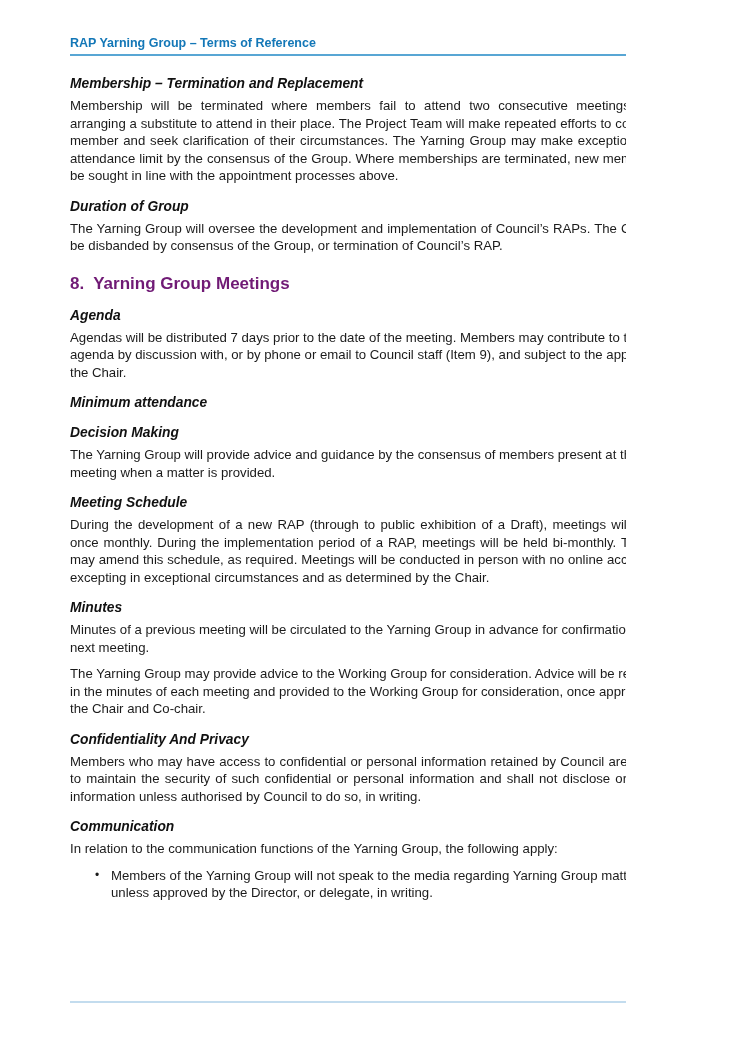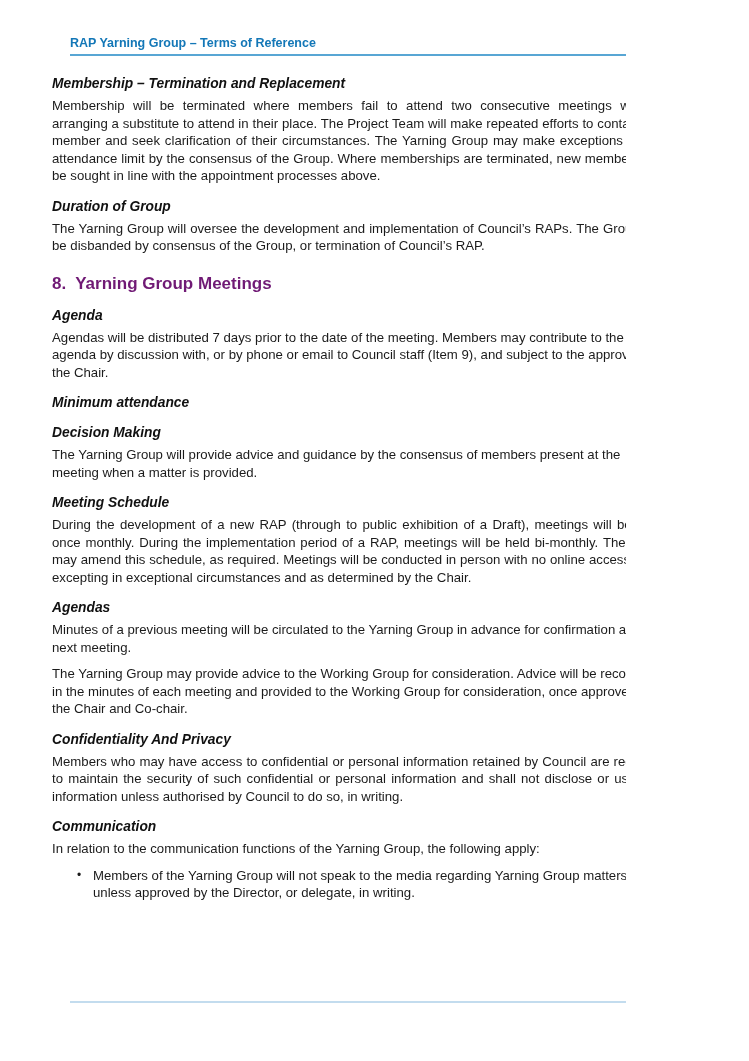--- a/index.html
+++ b/index.html
@@ -26,21 +26,21 @@
   }
   .doc-header .header-title {
     font-size: 12.5px;
     font-weight: bold;
     color: #1377b7;
     line-height: 15px;
   }
   .doc-content {
     position: absolute;
     top: 62px;
-    left: 52px;
+    left: 70px;
     width: 610px;
   }
   .doc-content p.paragraph {
     font-size: 13.2px;
     line-height: 17.5px;
     margin: 4px 0 9px 0;
   }
   .doc-content p.justify { text-align: justify; }
   .doc-content p.left { text-align: left; }
   .doc-content h3.subheading {
@@ -105,21 +105,21 @@
       <h3 class="subheading">Duration of Group</h3>
       <p class="paragraph justify">The Yarning Group will oversee the development and implementation of Council’s RAPs. The Group will be disbanded by consensus of the Group, or termination of Council’s RAP.</p>
       <h2 class="section-heading"><span class="section-number">8.</span>Yarning Group Meetings</h2>
       <h3 class="subheading">Agenda</h3>
       <p class="paragraph left">Agendas will be distributed 7 days prior to the date of the meeting. Members may contribute to the agenda by discussion with, or by phone or email to Council staff (Item 9), and subject to the approval of the Chair.</p>
       <h3 class="subheading">Minimum attendance</h3>
       <h3 class="subheading">Decision Making</h3>
       <p class="paragraph left">The Yarning Group will provide advice and guidance by the consensus of members present at the meeting when a matter is provided.</p>
       <h3 class="subheading">Meeting Schedule</h3>
       <p class="paragraph justify">During the development of a new RAP (through to public exhibition of a Draft), meetings will be held once monthly. During the implementation period of a RAP, meetings will be held bi-monthly. The Chair may amend this schedule, as required. Meetings will be conducted in person with no online accessibility, excepting in exceptional circumstances and as determined by the Chair.</p>
-      <h3 class="subheading">Agendas</h3>
+      <h3 class="subheading">Minutes</h3>
       <p class="paragraph left">Minutes of a previous meeting will be circulated to the Yarning Group in advance for confirmation at the next meeting.</p>
       <p class="paragraph left">The Yarning Group may provide advice to the Working Group for consideration. Advice will be recorded in the minutes of each meeting and provided to the Working Group for consideration, once approved by the Chair and Co-chair.</p>
       <h3 class="subheading">Confidentiality And Privacy</h3>
       <p class="paragraph justify">Members who may have access to confidential or personal information retained by Council are required to maintain the security of such confidential or personal information and shall not disclose or use any information unless authorised by Council to do so, in writing.</p>
       <h3 class="subheading">Communication</h3>
       <p class="paragraph left">In relation to the communication functions of the Yarning Group, the following apply:</p>
       <div class="bullet-item">
         <span class="bullet-marker">•</span>
         <span class="bullet-text">Members of the Yarning Group will not speak to the media regarding Yarning Group matters, unless approved by the Director, or delegate, in writing.</span>
       </div>

